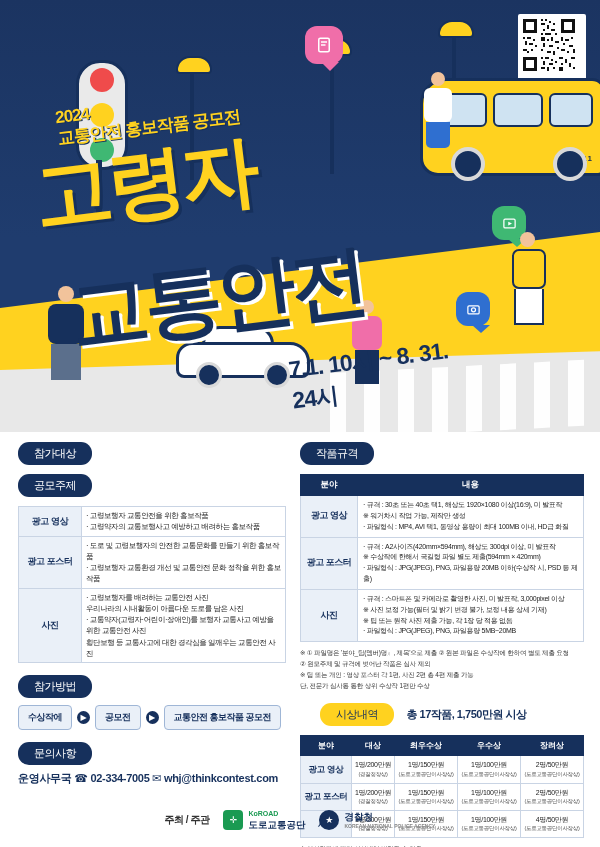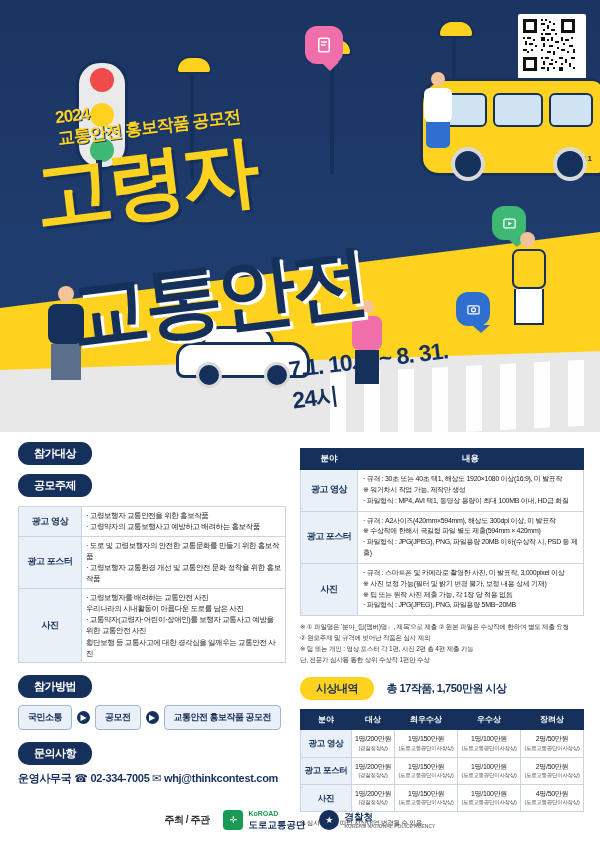--- a/index.html
+++ b/index.html
@@ -70,21 +70,21 @@
   .car-b{position:absolute;bottom:8px;left:0;width:128px;height:30px;background:#fff;border:3px solid #16305c;border-radius:16px 20px 8px 8px;}
   .car-t{position:absolute;bottom:30px;left:26px;width:66px;height:24px;background:#fff;border:3px solid #16305c;border-radius:18px 18px 0 0;}
   .car-w{position:absolute;bottom:-2px;width:20px;height:20px;border-radius:50%;background:#16305c;border:3px solid #d9d9d9;}
 
   
   .content{position:absolute;top:432px;left:0;width:600px;height:415px;background:#ffffff;}
   .col-l{position:absolute;left:18px;top:10px;width:268px;}
   .col-r{position:absolute;left:300px;top:10px;width:284px;}
 
   .pill{
-    display:inline-block;background:#16305c;color:#fff;font-size:11px;font-weight:bold;
+    display:inline-block;background:#16305c;color:#fff;font-size:11px;font-weight:normal;
     padding:4px 16px;border-radius:11px;letter-spacing:-.5px;
   }
   .pill-y{background:#ffd21f;color:#16305c;}
   .sec{margin-bottom:9px;}
   .sec .body{font-size:12px;color:#222;margin-top:6px;letter-spacing:-.6px;font-weight:bold;}
   .sec .body.sm{font-size:11px;font-weight:bold;}
 
   
   .ltab{width:268px;border-collapse:collapse;margin-top:6px;}
   .ltab td{border:1px solid #c9d4e4;font-size:7.5px;line-height:1.5;padding:3px 4px;color:#1b1b1b;vertical-align:middle;letter-spacing:-.4px;}
@@ -333,36 +333,39 @@
             <span>· 교통약자(고령자·어린이·장애인)를 보행자 교통사고 예방을 위한 교통안전 사진</span><br>
             <span>  횡단보행 등 교통사고에 대한 경각심을 일깨우는 교통안전 사진</span>
           </td>
         </tr>
       </tbody>
         </table>
 
       <div class="sec" style="margin-top:12px;">
         <span class="pill">참가방법</span>
         <div class="flow">
-          <span class="node">국민소통</span>
+          <span class="node">수상작에</span>
           <span class="arrow">▶</span>
           <span class="node">공모전</span>
           <span class="arrow">▶</span>
           <span class="node">교통안전 홍보작품 공모전</span>
         </div>
       </div>
 
       <div class="sec" style="margin-top:12px;">
         <span class="pill">문의사항</span>
         <div class="contact">운영사무국  ☎ 02-334-7005 ✉ whj@thinkcontest.com</div>
       </div>
     </div>
 
     <div class="col-r">
 
+      <div class="sec">
+        <span class="pill">작품규격</span>
+      </div>
 
       <table class="rtab">
         <tbody>
             <tr>
           <th>분야</th>
           <th>내용</th>
         </tr>
         <tr>
           <td class="cat">광고 영상</td>
           <td>
@@ -391,21 +394,21 @@
       </tbody>
         </table>
 
       <div class="notes">
         <div>※ ① 파일명은 '분야_팀(멤버)명』, 제목'으로 제출 ② 원본 파일은 수상작에 한하여 별도 제출 요청</div>
         <div>② 원모주제 및 규격에 벗어난 작품은 심사 제외</div>
         <div>※ 팁 또는 개인 : 영상 포스터 각 1편, 사진 2편 총 4편 제출 가능</div>
         <div>   단, 전문가 심사통 통한 상위 수상작 1편만 수상</div>
       </div>
 
-      <div class="sec" style="margin-top:12px;">
+      <div class="sec" style="margin-top:12px;margin-left:20px;">
         <span class="pill pill-y">시상내역</span>
         <span class="total">총 17작품, 1,750만원 시상</span>
       </div>
 
       <table class="ptab">
         <tbody>
             <tr>
           <th style="width:46px">분야</th>
           <th>대상</th>
           <th>최우수상</th>

